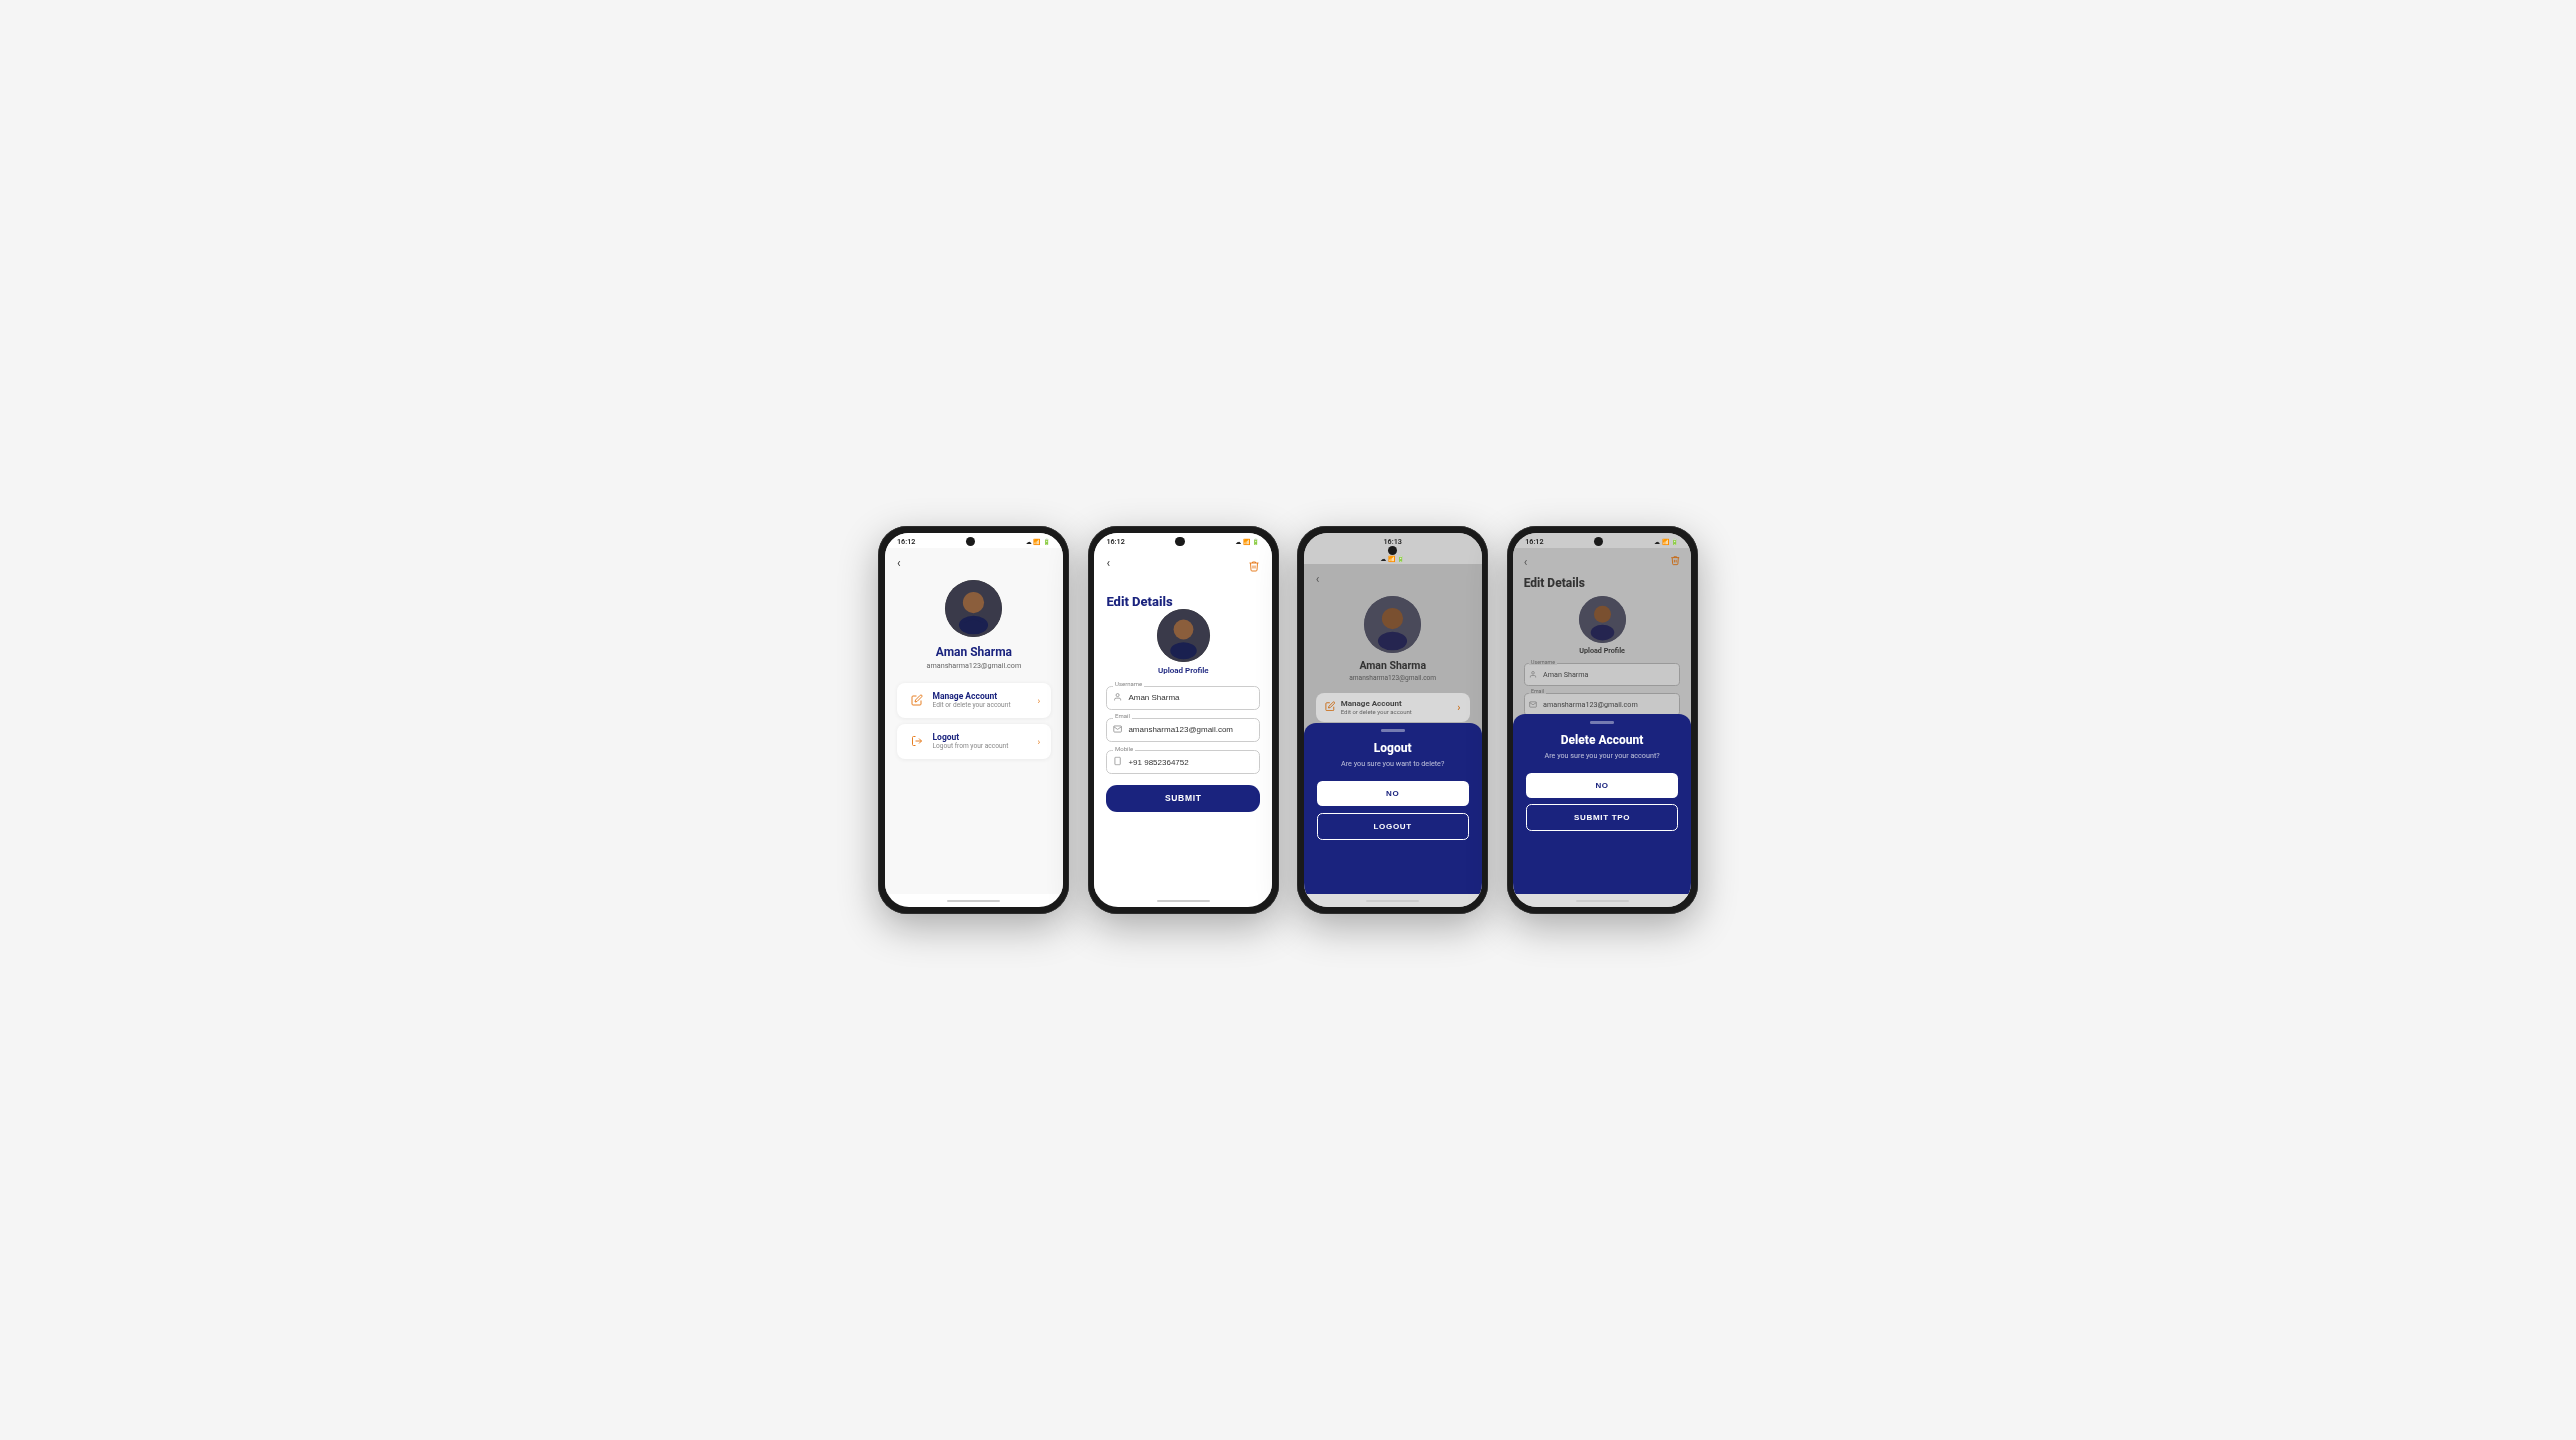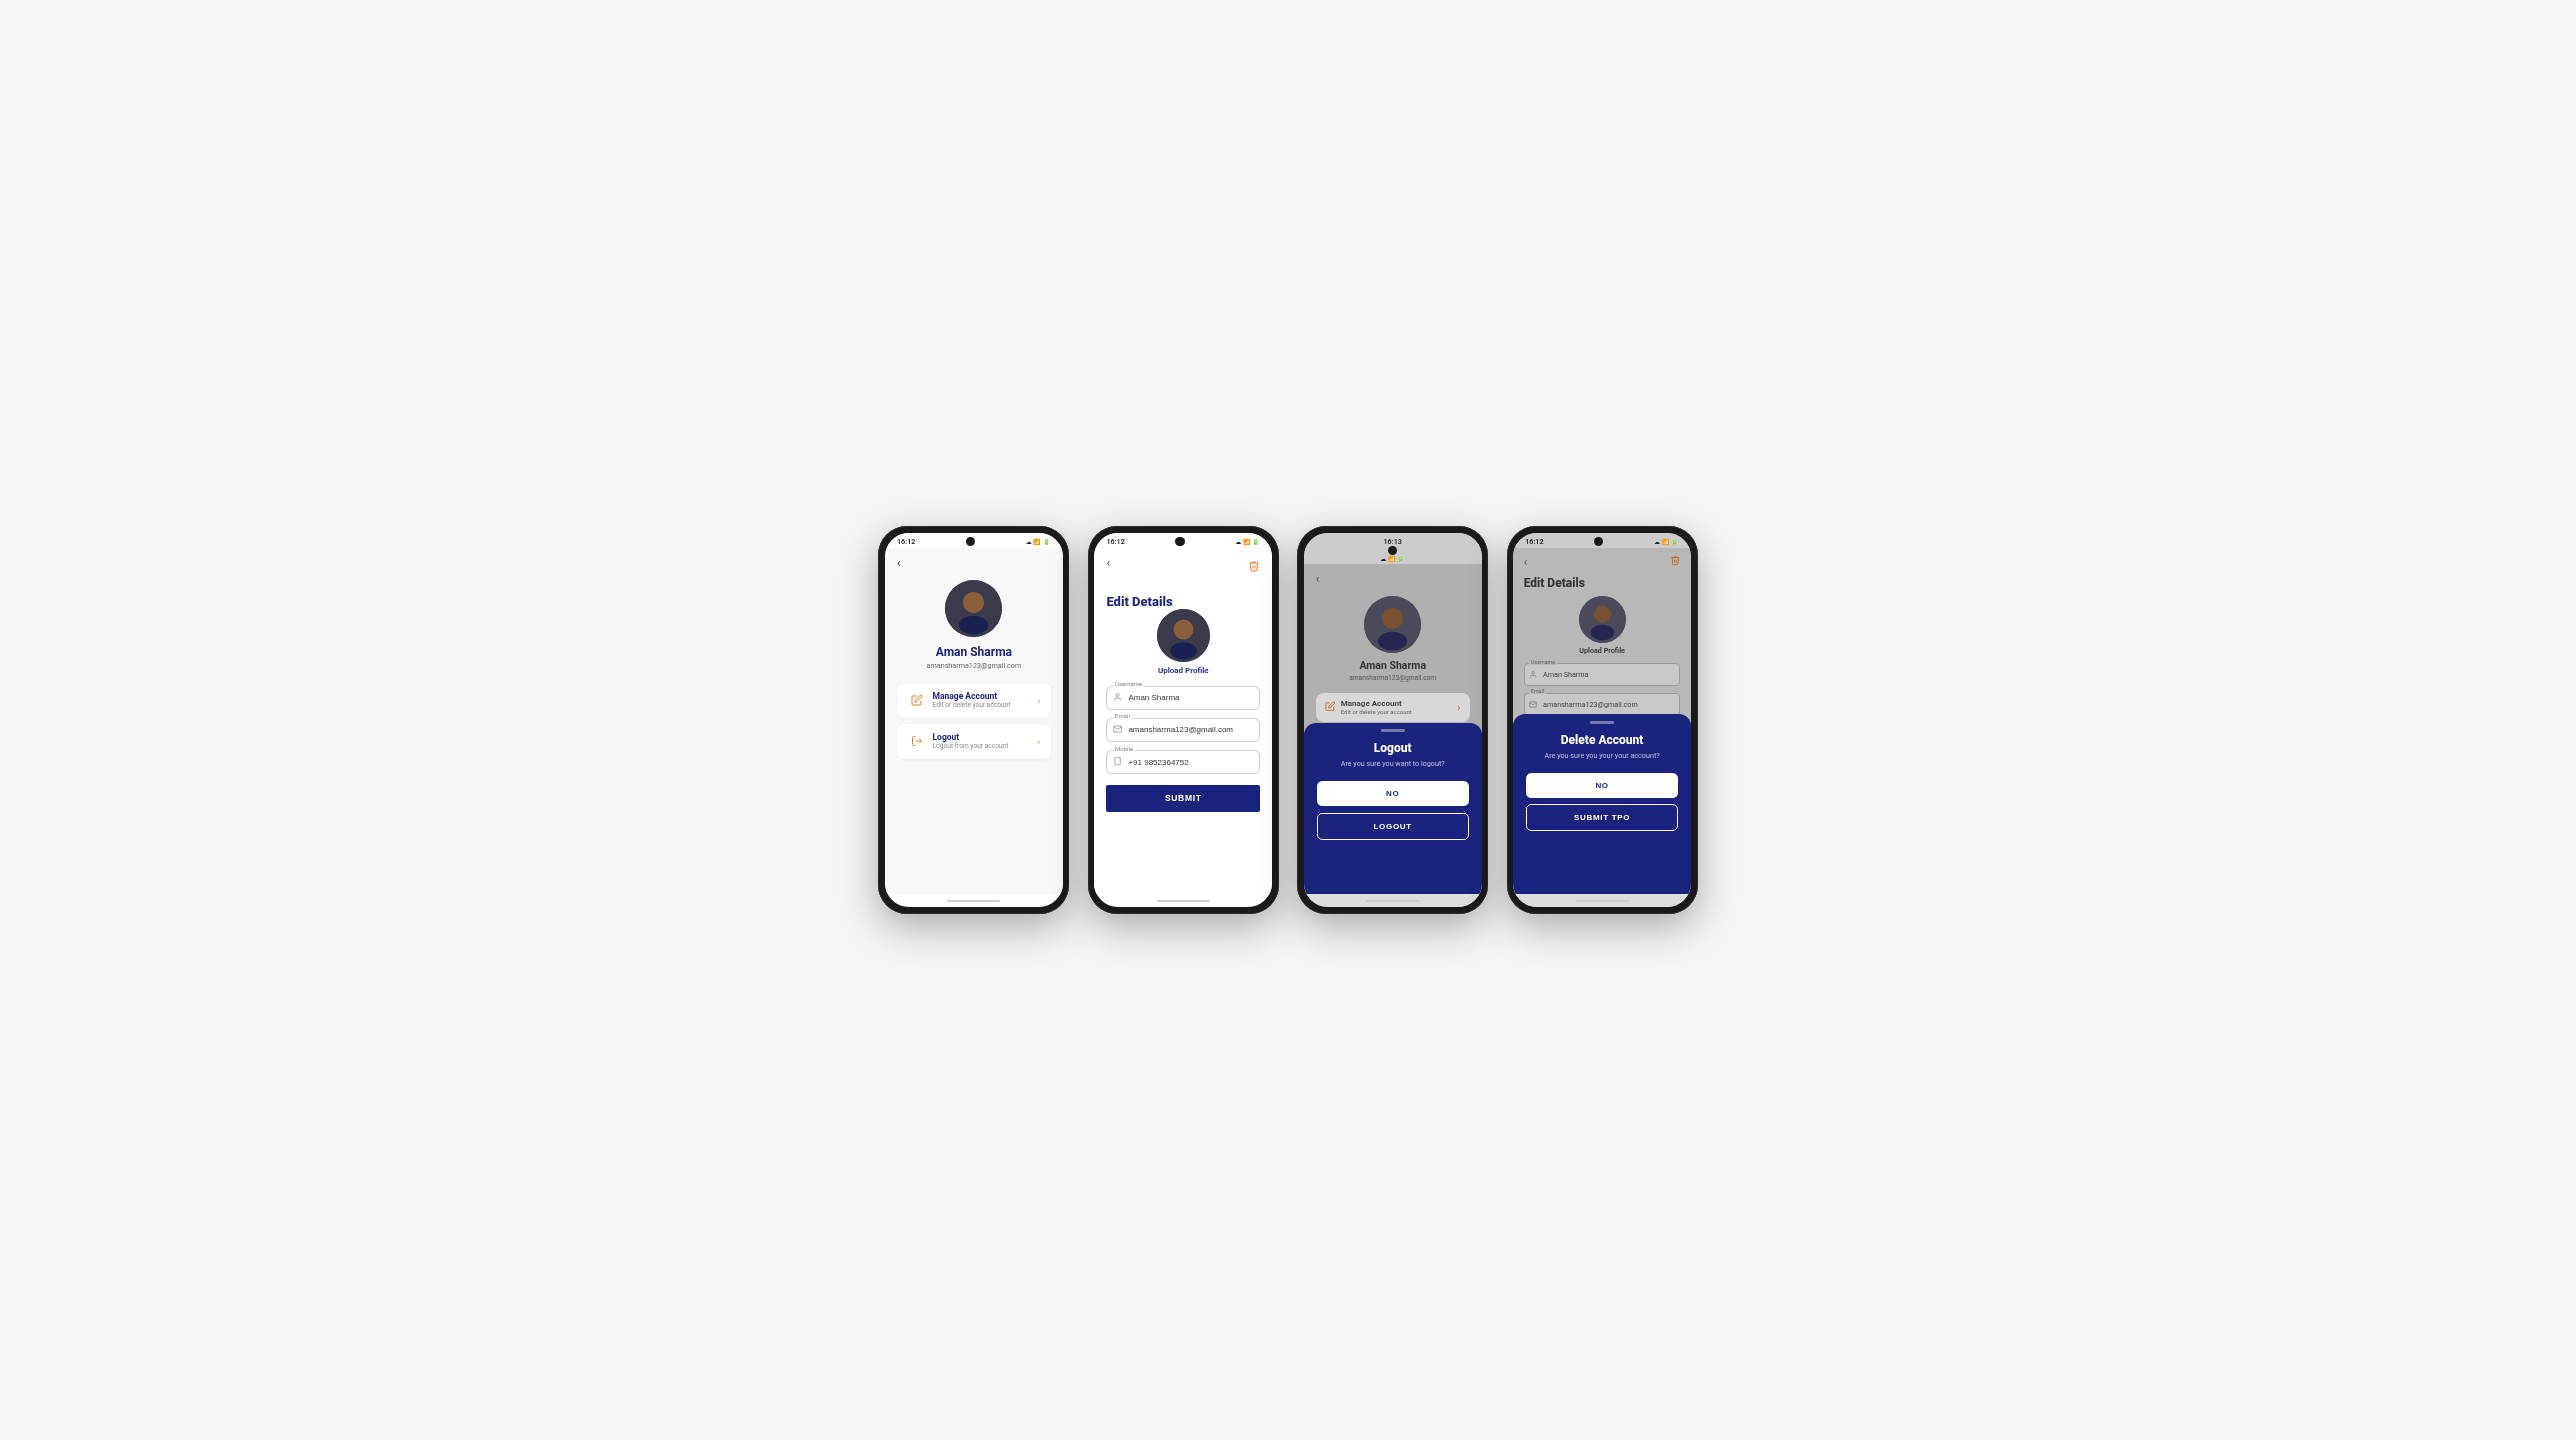--- a/index.html
+++ b/index.html
@@ -224,21 +224,21 @@
       left: 6.6px;
       top: 50%;
       transform: translateY(-50%);
       color: #888;
       font-size: 8.5px;
     }
     .submit-btn {
       background: #1a237e;
       color: #fff;
       border: none;
-      border-radius: 2px;
+      border-radius: 11px;
       padding: 8.5px;
       width: 100%;
       font-size: 8.5px;
       font-weight: 700;
       letter-spacing: 0.7px;
       cursor: pointer;
       margin-top: 2.6px;
     }
     .home-indicator {
       height: 13px;
@@ -519,21 +519,21 @@
             <div>
               <div style="font-size:8px;font-weight:700;color:#444;">Logout</div>
               <div style="font-size:6px;color:#666;">Logout from your account</div>
             </div>
           </div>
         </div>
 
         <div class="modal-overlay">
           <div class="modal-handle"></div>
           <div class="modal-title">Logout</div>
-          <div class="modal-subtitle">Are you sure you want to logout?</div>
+          <div class="modal-subtitle">Are you sure you want to delete?</div>
           <button class="modal-btn-no">NO</button>
           <button class="modal-btn-confirm">LOGOUT</button>
         </div>
       </div>
 
       <div class="home-indicator" style="background:#ddd;">
         <div class="home-bar"></div>
       </div>
     </div>
   </div>

